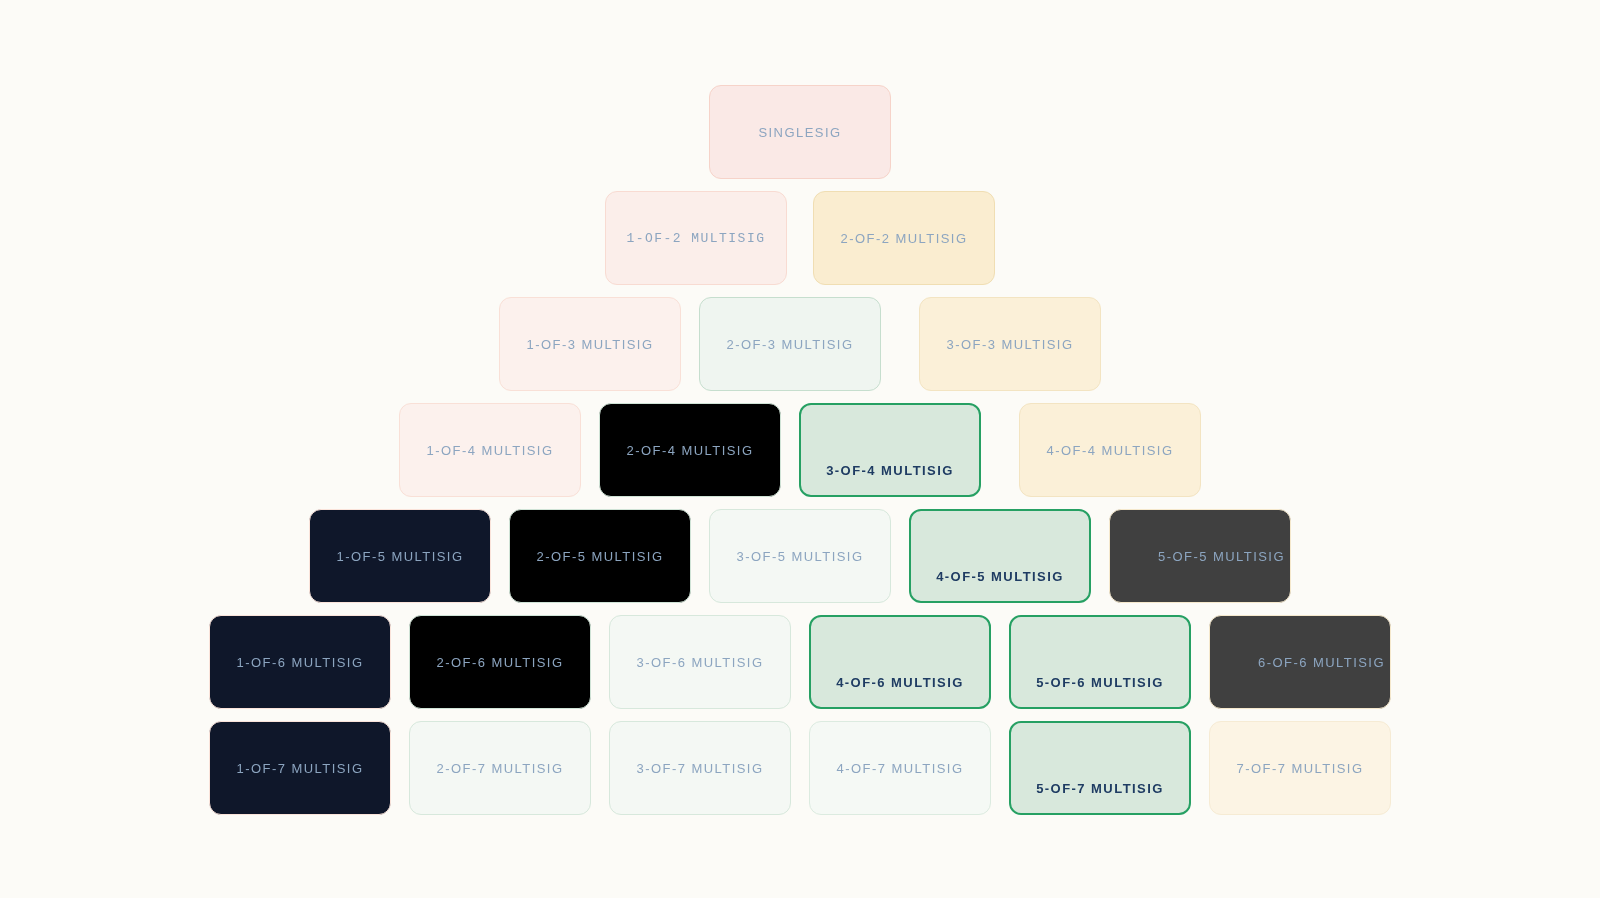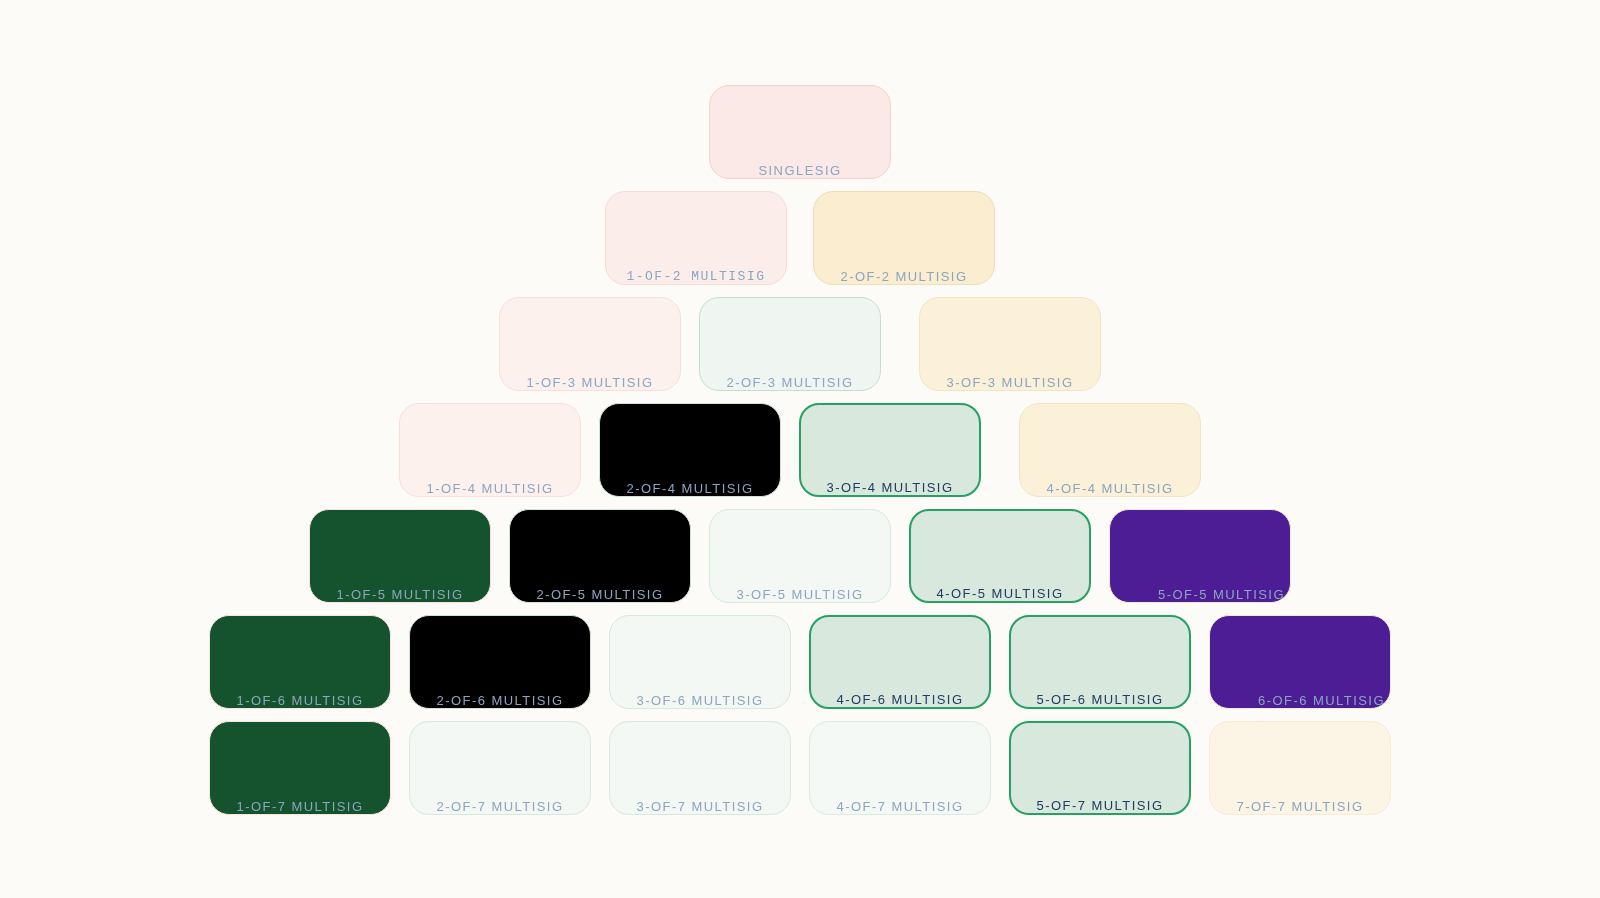--- a/index.html
+++ b/index.html
@@ -32,23 +32,23 @@
     position: absolute;
     left: 0;
     top: 85px;
     width: 1600px;
   }
 
   .cell {
     width: 182px;
     height: 94px;
     box-sizing: border-box;
-    border-radius: 20px;
+    border-radius: 12px;
     display: flex;
-    align-items: flex-end;
+    align-items: center;
     justify-content: center;
     border: 1px solid transparent;
     user-select: none;
   }
 
   .cell .label {
     font-size: 13px;
     letter-spacing: 1.45px;
     font-weight: 500;
     text-transform: uppercase;
@@ -58,50 +58,50 @@
   }
 
   
   .tone-red {
     background: #FBEDEA;
     border-color: #F7D9D0;
   }
   .tone-red.shade-1 { background: #FAE9E6; border-color: #F6D3C9; }
   .tone-red.shade-2 { background: #FBEEEA; border-color: #F8DBD2; font-family: Liberation Mono, monospace; }
   .tone-red.shade-3 { background: #FCF1ED; border-color: #F9E0D7; }
-  .tone-red.shade-4 { background: #14532d; border-color: #FAE3DA; }
+  .tone-red.shade-4 { background: #0f172a; border-color: #FAE3DA; }
 
   
   .tone-green {
     background: #F3F7F3;
     border-color: #CFE3D6;
   }
   .tone-green.shade-1 { background: #EFF5F0; border-color: #C6DECE; }
   .tone-green.shade-2 { background: #000000; border-color: #CFE3D6; }
   .tone-green.shade-3 { background: #F4F8F4; border-color: #D7E8DC; }
   .tone-green.shade-4 { background: #F5F9F5; border-color: #DCEBE0; }
 
   
   .tone-yellow {
     background: #FBF0D8;
     border-color: #F2E3BE;
   }
   .tone-yellow.shade-1 { background: #FAEDD0; border-color: #F0DEB3; margin-left: 8px; }
   .tone-yellow.shade-2 { background: #FBF0D8; border-color: #F3E4C2; margin-left: 20px; }
-  .tone-yellow.shade-3 { background: #4c1d95; border-color: #F5E8CC; padding-left: 43px; }
+  .tone-yellow.shade-3 { background: #404040; border-color: #F5E8CC; padding-left: 43px; }
   .tone-yellow.shade-4 { background: #FCF4E4; border-color: #F6EBD4; }
 
   
   .cell.recommended {
     background: #D8E8DC;
     border: 2px solid #26A063;
   }
   .cell.recommended .label {
     color: #1F3C63;
-    font-weight: 400;
+    font-weight: 700;
     margin-top: 41px;
   }
 </style>
 </head>
 <body>
 
 <div id="pyramid">
   <div id="rows-wrap">
       <div class="row">
         <div class="cell tone-red shade-1">

